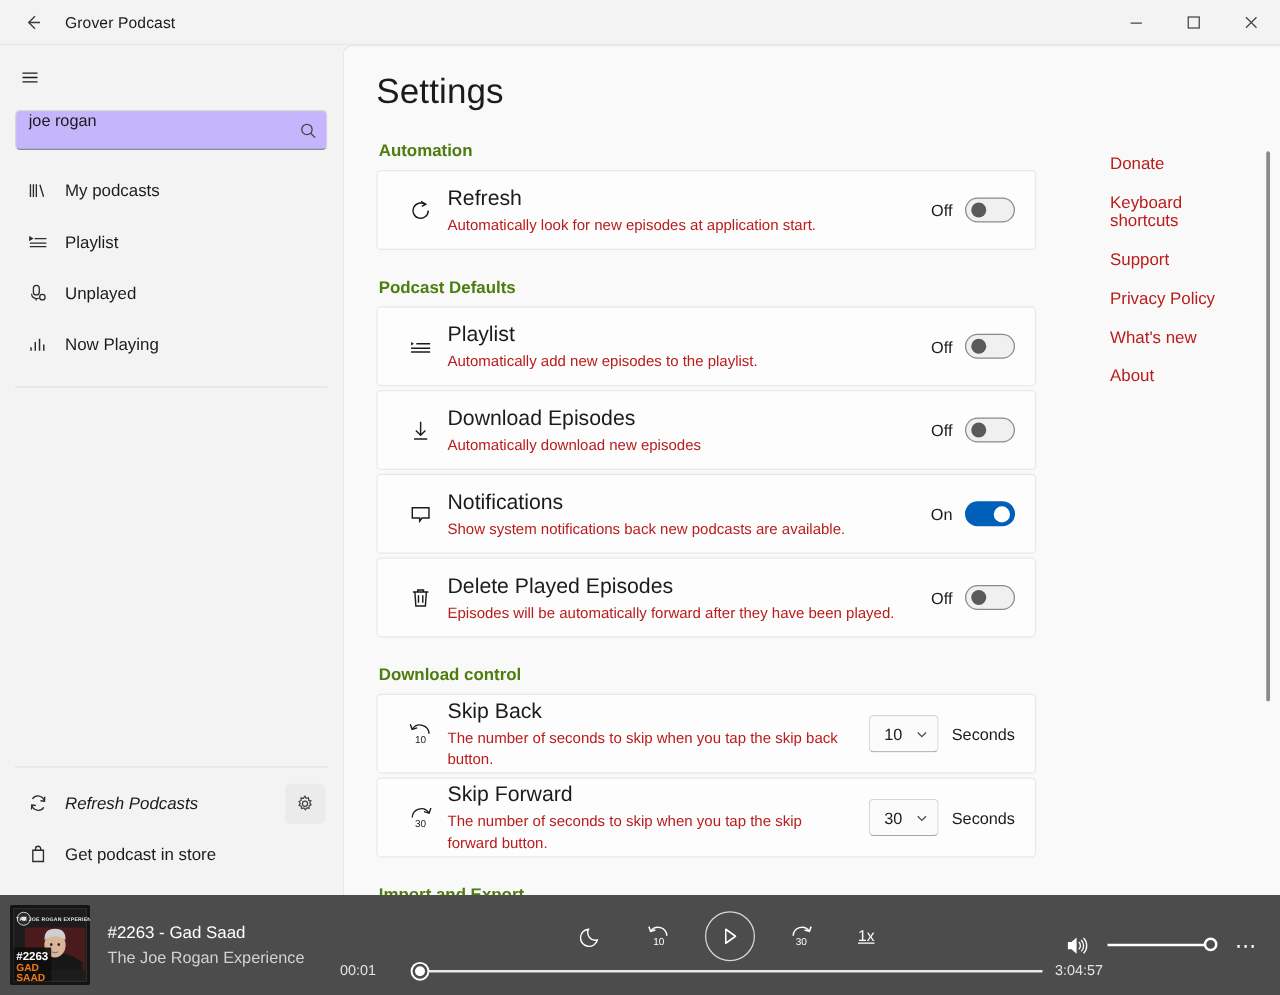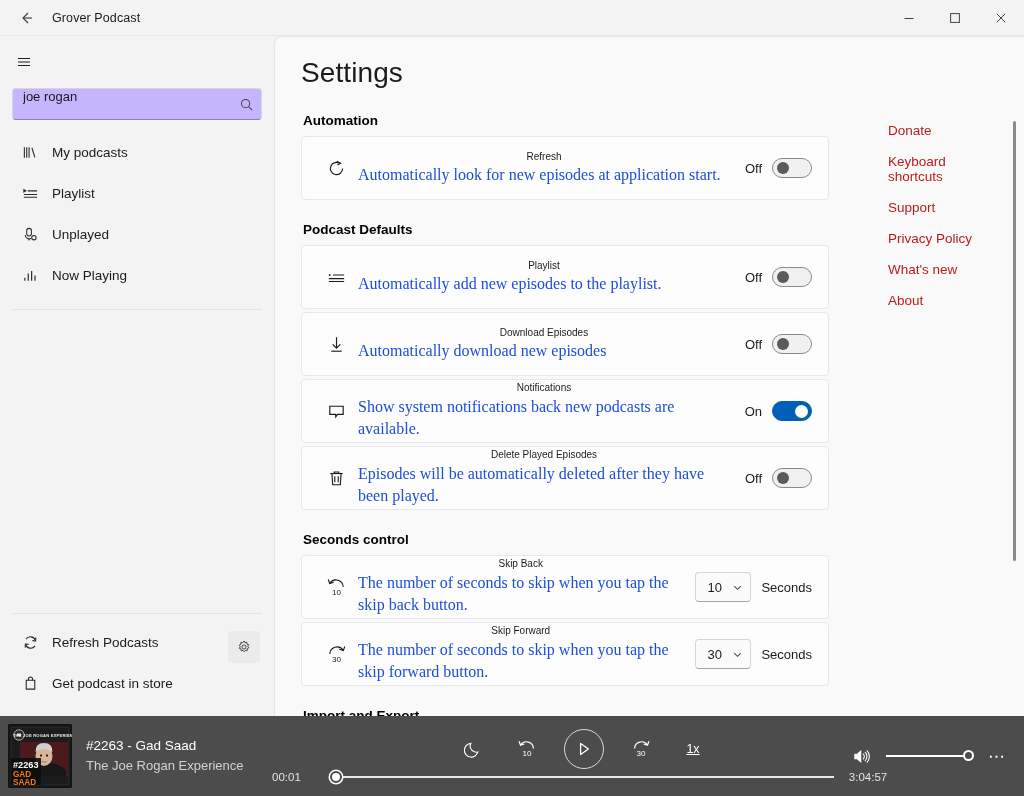--- a/index.html
+++ b/index.html
@@ -83,21 +83,21 @@
     align-items: center; justify-content: center; color: #2b2b2b;
   }
   .navlabel { font-size: 13.5px; margin-left: 8px; color: #1b1b1b; }
 
   .nav-divider {
     height: 1px; background: #e2e2e2; margin: 13px 12px 0 12px;
   }
   .sb-spacer { flex: 1; }
   .bottomnav { padding-bottom: 12px; }
   .bottom-divider { height: 1px; background: #e2e2e2; margin: 0 12px 8px 12px; }
-  .navrow { display: flex; align-items: flex-end; margin: 0 4px; }
+  .navrow { display: flex; align-items: center; margin: 0 4px; font-style: italic; }
   .navrow .navitem { flex: 1; margin: 0; }
   .gearbtn {
     width: 32px; height: 32px; margin-right: 10px;
     display: flex; align-items: center; justify-content: center;
     background: #ebebeb; border-radius: 4px; cursor: pointer; color: #444;
   }
 
   
   .content {
     flex: 1; min-width: 0;
@@ -114,42 +114,42 @@
   }
   .page { padding: 20px 30px 20px 26px; display: flex; gap: 33px; }
   .maincol { width: 528px; flex: 0 0 528px; }
   .linkcol { flex: 1; padding: 66px 0 0 26px; }
 
   h1.page-title {
     font-size: 28px; font-weight: 400; color: #1b1b1b;
     letter-spacing: .1px; margin-bottom: 24px;
   }
   .section-head {
-    font-size: 13.5px; font-weight: 700; color: #000000;
+    font-size: 13.5px; font-weight: 700; color: #4d7c0f;
     margin: 0 0 8px 2px;
   }
   .section { margin-bottom: 22px; }
   .card {
     background: #fdfdfd;
     border: 1px solid #e8e8e8;
     border-radius: 4px;
     min-height: 64px;
     display: flex; align-items: center;
     padding: 0 16px 0 12px;
     margin-bottom: 3px;
   }
   .card:last-child { margin-bottom: 0; }
   .card-icon {
     width: 44px; flex: 0 0 44px;
     display: flex; align-items: center; justify-content: center;
     color: #1b1b1b;
   }
   .card-text { flex: 1; min-width: 0; padding-right: 12px; }
-  .card-title { font-size: 10px; color: #1b1b1b; line-height: 1.35; text-align: center; }
-  .card-sub { font-size: 16px; color: #1d4ed8; line-height: 1.4; margin-top: 1px; font-family: Liberation Serif, serif; }
+  .card-title { font-size: 17px; color: #1b1b1b; line-height: 1.35; }
+  .card-sub { font-size: 12px; color: #b91c1c; line-height: 1.4; margin-top: 1px; }
   .card-right { display: flex; align-items: center; gap: 10px; }
   .togglelabel { font-size: 13px; color: #1b1b1b; min-width: 20px; text-align: right; }
 
   .toggle {
     width: 40px; height: 20px; border-radius: 10px;
     background: #f0f0f0; border: 1px solid #8a8a8a;
     position: relative; cursor: pointer; flex: 0 0 40px;
   }
   .toggle .knob {
     position: absolute; top: 3px; left: 4px;
@@ -213,21 +213,21 @@
   .playbtn {
     width: 40px; height: 40px; border-radius: 50%;
     border: 1.2px solid #d8d8d8;
     display: flex; align-items: center; justify-content: center;
     cursor: pointer; color: #fff;
   }
   .speed { font-size: 12.5px; color: #fff; cursor: pointer; padding: 6px 8px; border-radius: 4px; text-decoration: underline; }
 
   .seekrow { display: flex; align-items: center; gap: 10px; width: 620px; margin-top: -2px; }
   .time { font-size: 11.5px; color: #e2e2e2; width: 48px; }
-  .time.right { text-align: center; }
+  .time.right { text-align: left; }
   .seek { flex: 1; height: 16px; position: relative; cursor: pointer; }
   .seek .track {
     position: absolute; top: 7px; left: 0; right: 0; height: 2px; background: #e9e9e9;
   }
   .seek .thumb {
     position: absolute; top: 2px; left: 0px;
     width: 12px; height: 12px; border-radius: 50%;
     background: #fff; border: 2px solid #4c4c4c;
     box-shadow: 0 0 0 1.5px #fff;
   }
@@ -478,33 +478,33 @@
                 <div class="card-icon">
                   <svg width="21" height="21" viewBox="0 0 22 22" fill="none" stroke="currentColor" stroke-width="1.2">
                     <path d="M4.5 5.8 H17.5"></path>
                     <path d="M8.6 5.8 V4.2 H13.4 V5.8"></path>
                     <path d="M6.2 5.8 L7 17.6 H15 L15.8 5.8"></path>
                     <path d="M9.2 8.6 V14.8 M12.8 8.6 V14.8"></path>
                   </svg>
                 </div>
                 <div class="card-text">
                   <div class="card-title">Delete Played Episodes</div>
-                  <div class="card-sub">Episodes will be automatically deleted after they have been played.</div>
+                  <div class="card-sub">Episodes will be automatically forward after they have been played.</div>
                 </div>
                 <div class="card-right">
                   <span class="togglelabel">Off</span>
                   <div class="toggle">
                       <div class="knob"></div>
                     </div>
                 </div>
               </div>
             </div>
 
             <div class="section">
-              <div class="section-head">Seconds control</div>
+              <div class="section-head">Download control</div>
 
               <div class="card">
                 <div class="card-icon">
                   <svg width="23" height="23" viewBox="0 0 24 24" fill="none" stroke="currentColor" stroke-width="1.15">
                     <path d="M19 11.5 A7.6 7.6 0 0 0 5.2 7.4"></path>
                     <path d="M3.4 3.6 L4.9 7.8 L9.1 6.6"></path>
                     <text x="12" y="19.6" font-size="8.4" fill="currentColor" stroke="none" text-anchor="middle" font-family="Liberation Sans, sans-serif">10</text>
                   </svg>
                 </div>
                 <div class="card-text">

